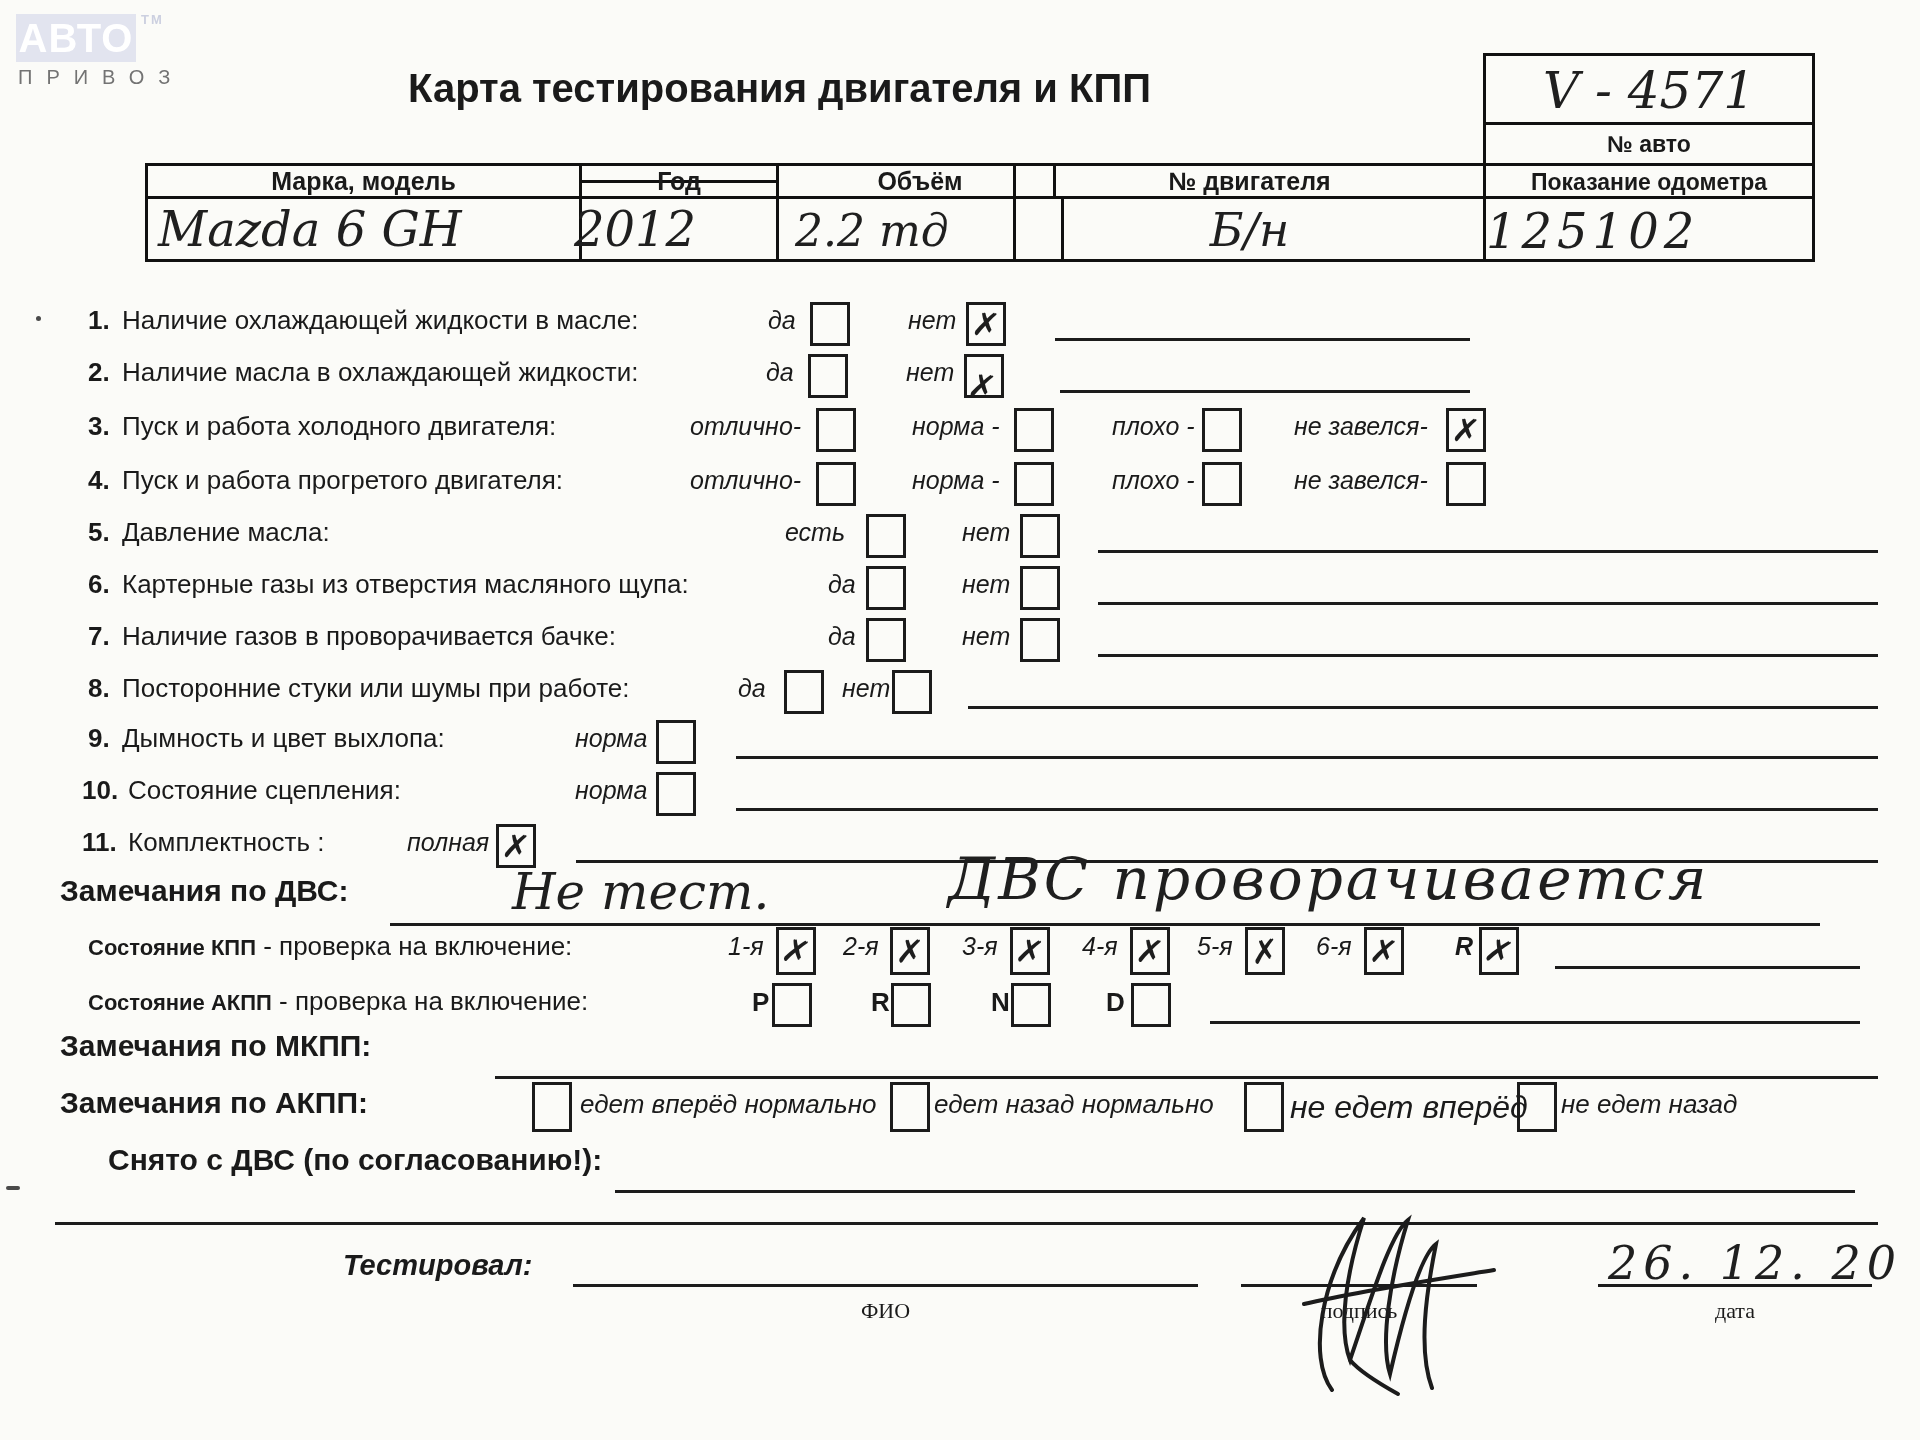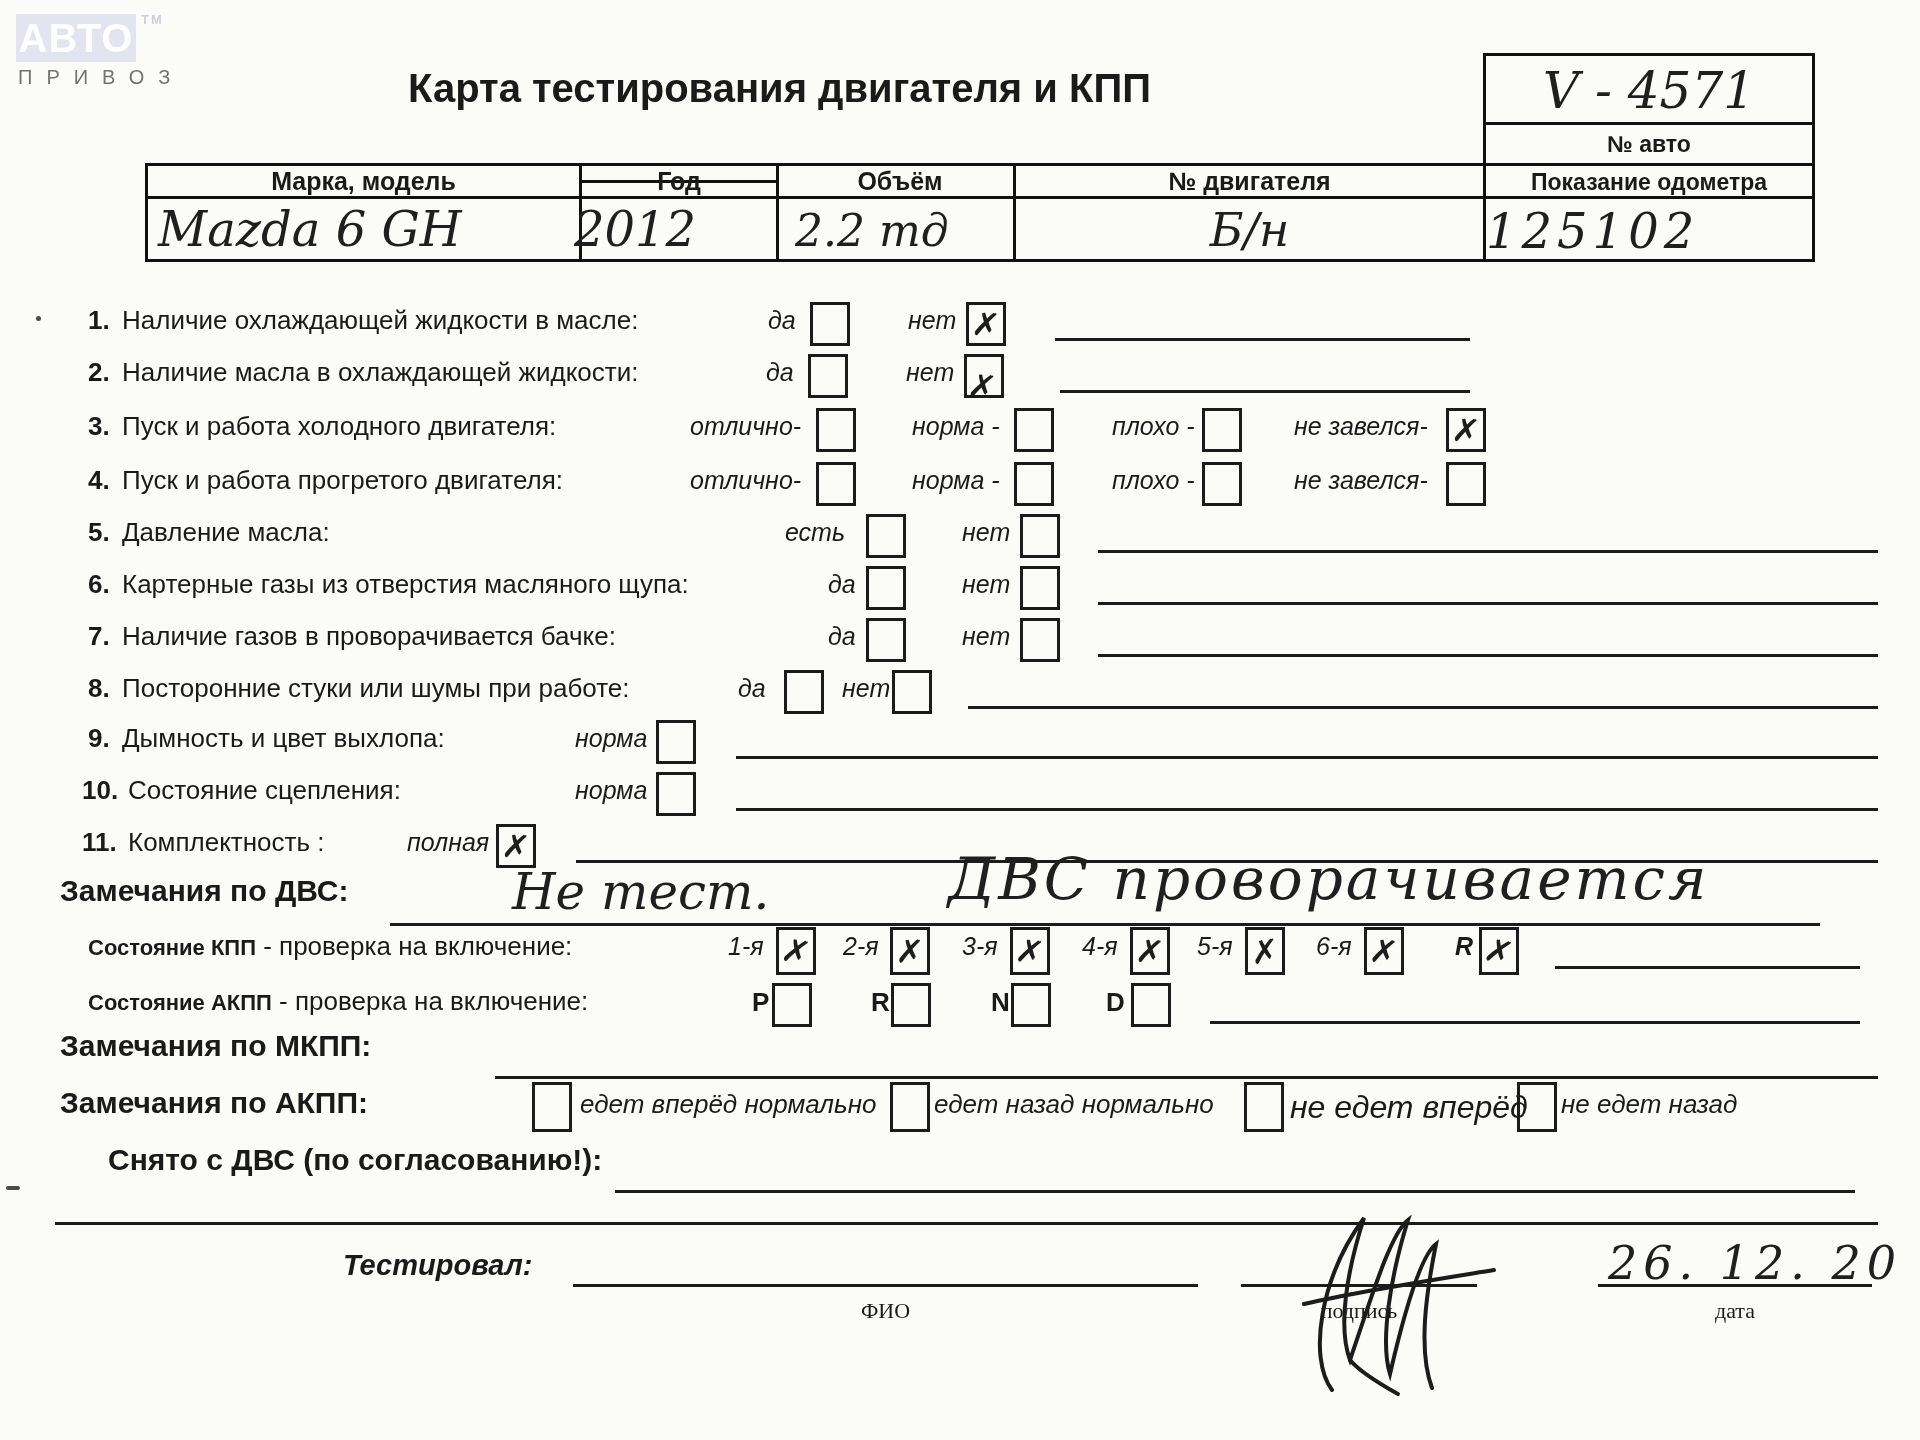--- a/index.html
+++ b/index.html
@@ -58,30 +58,30 @@
   <div class="hw" style="position:absolute;left:0;right:0;top:6px;text-align:center;font-size:50px;">V - 4571</div>
 </div>
 <div class="tcell thead" style="left:1483px;top:122px;width:332px;height:44px;line-height:38px;font-size:23px;">№ авто</div>
 <div class="tcell thead" style="left:1483px;top:163px;width:332px;height:36px;line-height:32px;font-size:23px;">Показание одометра</div>
 <div class="tcell" style="left:1483px;top:196px;width:332px;height:66px;">
   <div class="hw" style="position:absolute;left:0;right:0;top:4px;font-size:48px;letter-spacing:5px;">125102</div>
 </div>
 
 <div class="tcell thead" style="left:145px;top:163px;width:437px;height:36px;line-height:31px;">Марка, модель</div>
 <div class="tcell thead" style="left:579px;top:163px;width:200px;height:20px;line-height:31px;">Год</div>
-<div class="tcell thead" style="left:776px;top:163px;width:240px;height:36px;line-height:31px;padding-left:8px;">Объём</div>
+<div class="tcell thead" style="left:776px;top:163px;width:280px;height:36px;line-height:31px;padding-left:8px;">Объём</div>
 <div class="tcell thead" style="left:1013px;top:163px;width:473px;height:36px;line-height:31px;">№ двигателя</div>
 
 <div class="tcell" style="left:145px;top:196px;width:437px;height:66px;">
   <div class="hw" style="position:absolute;left:10px;top:2px;font-size:48px;">Mazda 6 GH</div>
 </div>
 <div class="tcell" style="left:579px;top:196px;width:200px;height:66px;">
   <div class="hw" style="position:absolute;left:-8px;top:2px;font-size:48px;">2012</div>
 </div>
-<div class="tcell" style="left:776px;top:196px;width:240px;height:66px;">
+<div class="tcell" style="left:776px;top:196px;width:288px;height:66px;">
   <div class="hw" style="position:absolute;left:16px;top:6px;font-size:44px;">2.2 тд</div>
 </div>
 <div class="tcell" style="left:1013px;top:196px;width:473px;height:66px;">
   <div class="hw" style="position:absolute;left:0;right:0;top:4px;text-align:center;font-size:46px;">Б/н</div>
 </div>
 
 <div class="row" style="top:322px">
   <span class="item-num" style="left:88px">1.</span>
   <span class="item-label" style="left:122px">Наличие охлаждающей жидкости в масле:</span>
   <span class="opt" style="left:768px">да</span>

